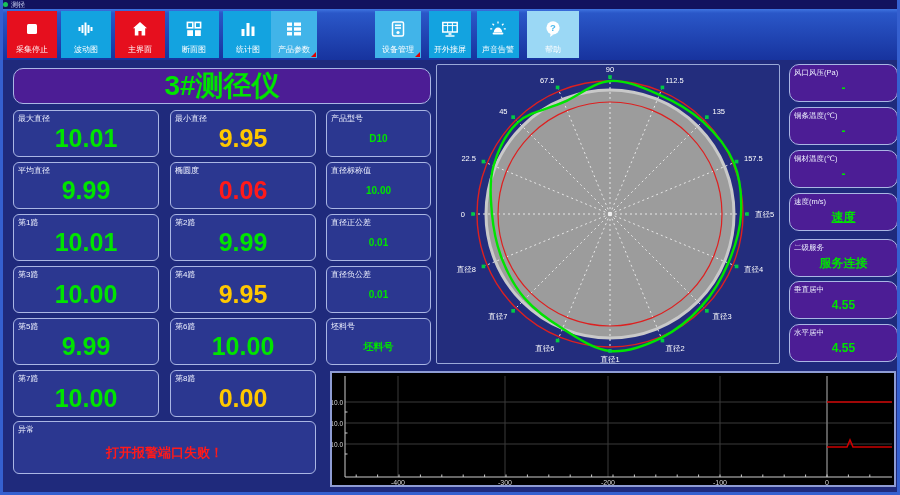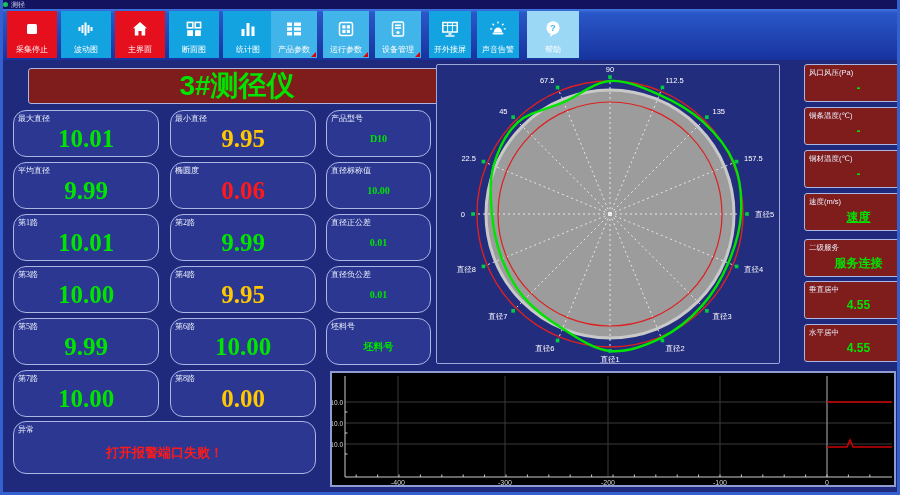--- a/index.html
+++ b/index.html
@@ -21,31 +21,31 @@
   .tb-btn[data-style="lightest"]{background:#9bd8f5;}
   .tb-ico{width:20px;height:20px;margin-bottom:7px;}
   .tb-label{font-size:8px;line-height:8px;color:#fff;white-space:nowrap;}
   .b0{left:7px;width:50px}.b1{left:61px;width:50px}.b2{left:115px;width:50px}
   .b3{left:169px;width:50px}.b4{left:223px;width:50px}
   .b5{left:271px;width:46px}.b6{left:323px;width:46px}.b7{left:375px;width:46px}
   .b8{left:429px;width:42px}.b9{left:477px;width:42px}.b10{left:527px;width:52px}
   .dd-tri{position:absolute;right:1px;bottom:1px;width:0;height:0;
     border-left:5px solid transparent;border-bottom:5px solid #e00000;}
   
-  .box{position:absolute;background:#7f1d1d;border:1px solid #aab6e4;border-radius:3px;margin-left:15px;}
+  .box{position:absolute;background:#4c1d95;border:1px solid #aab6e4;border-radius:10px;}
   .box-label{position:absolute;left:4px;top:3px;font-size:8px;line-height:9px;color:#eef1ff;}
   .box-value{position:absolute;left:0;right:0;top:12px;bottom:2px;display:flex;align-items:center;justify-content:center;font-weight:bold;}
   [data-color="green"]{color:#00e400;}
   [data-color="yellow"]{color:#ffc800;}
   [data-color="red"]{color:#ff1a1a;}
   
   .dev-title{left:10px;top:68px;width:418px;height:36px;display:flex;align-items:center;justify-content:center;}
   .dev-title span{color:#00e400;font-size:28px;font-weight:bold;}
   .lgrid{position:absolute;left:10px;top:110px;width:418px;height:368px;}
-  .cell{position:absolute;left:0;width:146px;height:47px;background:#2b3790;border:1px solid #aab6e4;border-radius:13px;font-family:Liberation Serif, serif;}
+  .cell{position:absolute;left:0;width:146px;height:47px;background:#2b3790;border:1px solid #aab6e4;border-radius:6px;}
   .cell.c2{left:157px;}
   .cell.c3{left:313px;width:105px;}
   .r0{top:0}.r1{top:52px}.r2{top:104px}.r3{top:156px}.r4{top:208px}.r5{top:260px}
   .cell .box-value{font-size:25px;}
   .cell.c3 .box-value{font-size:10px;}
   .alarm-cell{top:311px;left:0;width:303px;height:53px;}
   .alarm-cell .box-value{font-size:13px;}
   
   .rp{left:786px;width:109px;height:38px;}
   .rp .box-value{font-size:12px;}
@@ -132,33 +132,20 @@
             <rect x="3" y="8.3" width="5" height="3.4"></rect>
             <rect x="10" y="8.3" width="7" height="3.4"></rect>
             <rect x="3" y="13.1" width="5" height="3.4"></rect>
             <rect x="10" y="13.1" width="7" height="3.4"></rect>
           </g>
         </svg>
       <span class="tb-label">产品参数</span>
       <div class="dd-tri"></div>
     </div>
 
-    <div class="tb-btn b6" data-style="light">
-      <svg class="tb-ico" viewBox="0 0 20 20">
-          <rect x="3.5" y="3.5" width="13" height="13" rx="2" fill="none" stroke="#fff" stroke-width="1.5"></rect>
-          <g fill="#fff">
-            <rect x="6.3" y="6.3" width="3.2" height="3.2"></rect>
-            <rect x="10.8" y="6.3" width="3.2" height="3.2"></rect>
-            <rect x="6.3" y="10.8" width="3.2" height="3.2"></rect>
-            <rect x="10.8" y="10.8" width="3.2" height="3.2"></rect>
-          </g>
-        </svg>
-      <span class="tb-label">运行参数</span>
-      <div class="dd-tri"></div>
-    </div>
 
     <div class="tb-btn b7" data-style="light">
       <svg class="tb-ico" viewBox="0 0 20 20">
           <rect x="4.5" y="3" width="11" height="14" rx="1.5" fill="none" stroke="#fff" stroke-width="1.5"></rect>
           <rect x="7" y="5.5" width="6" height="1.6" fill="#fff"></rect>
           <rect x="7" y="8.2" width="6" height="1.6" fill="#fff"></rect>
           <circle cx="10" cy="13.5" r="1.6" fill="#fff"></circle>
         </svg>
       <span class="tb-label">设备管理</span>
       <div class="dd-tri"></div>

